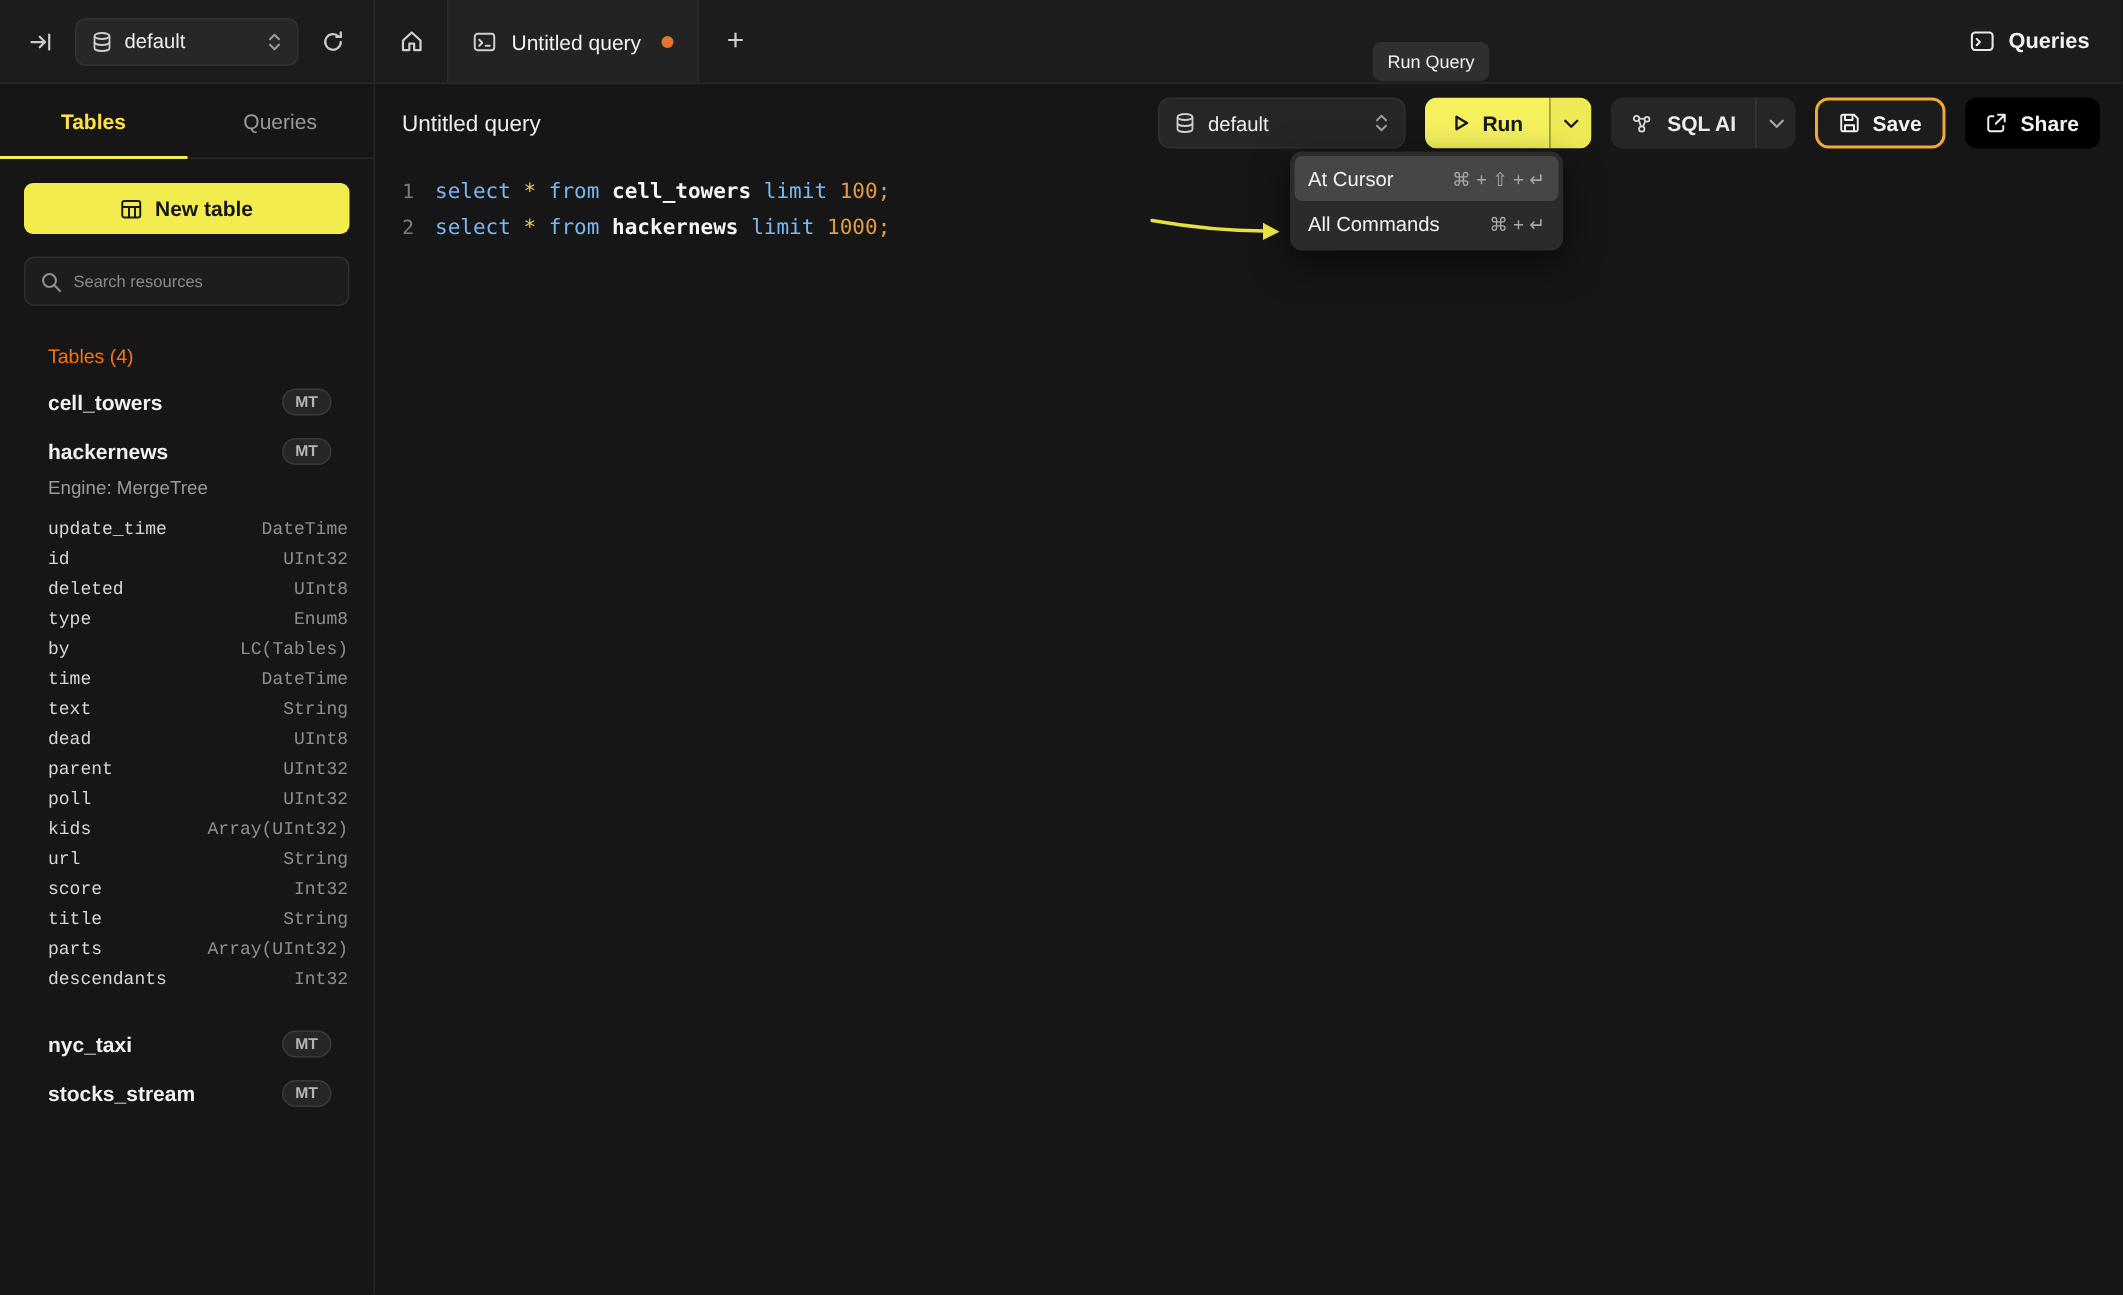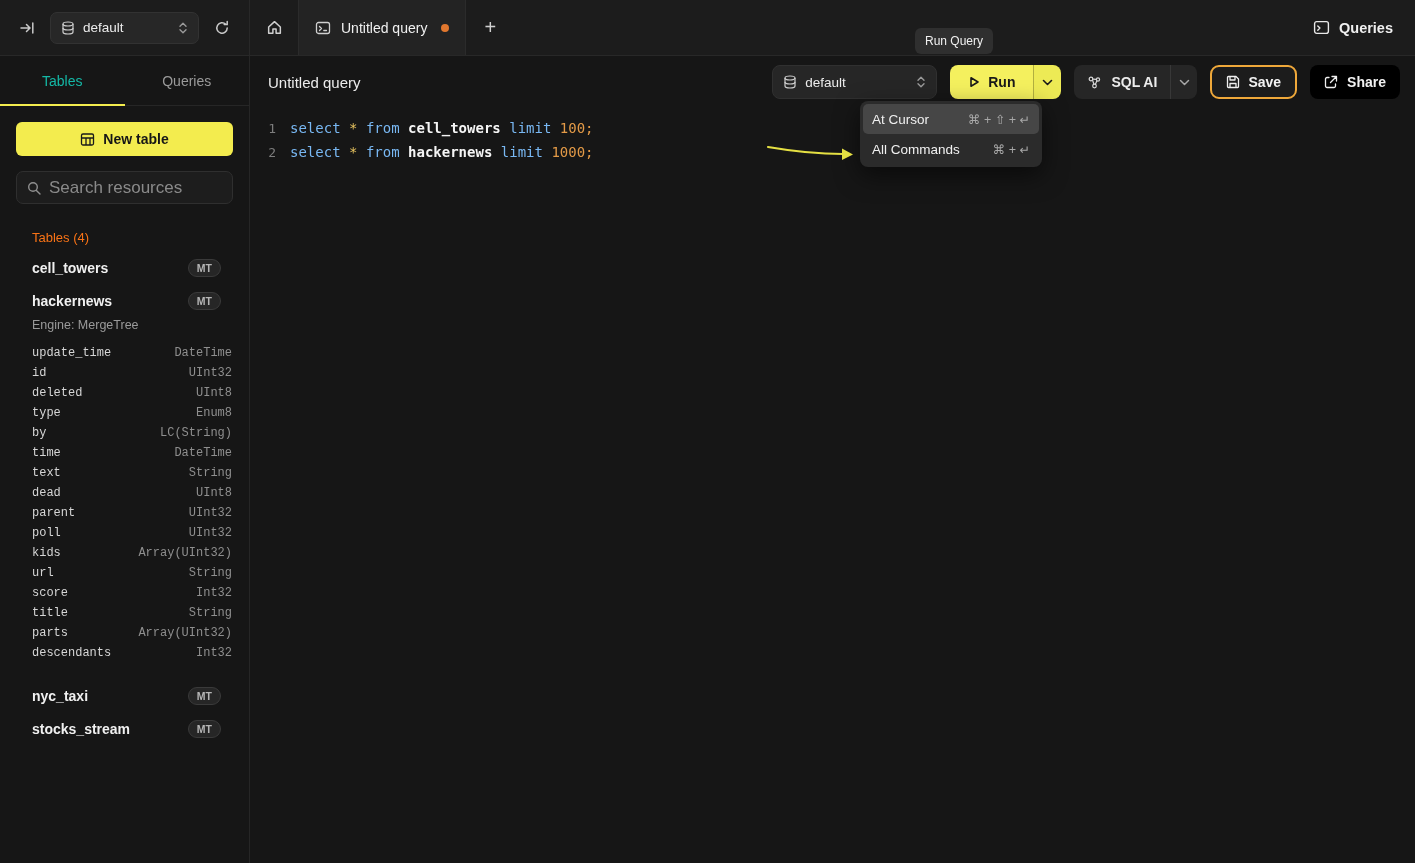--- a/index.html
+++ b/index.html
@@ -28,29 +28,29 @@
   .topbar-right{margin-left:auto;display:flex;align-items:center;padding-right:22px}
   .queries-btn{display:flex;align-items:center;gap:9px;background:none;border:none;color:#f0f0f0;
     font-size:14.5px;font-weight:600;cursor:pointer}
 
   
   .sidebar{position:absolute;top:56px;left:0;width:250px;bottom:0;background:#161616;
     border-right:1px solid #262626;overflow:hidden}
   .side-tabs{height:50px;display:flex;border-bottom:1px solid #262626}
   .side-tab{flex:1;display:flex;align-items:center;justify-content:center;font-size:14px;
     color:#9a9a9a;position:relative;cursor:pointer}
-  .side-tab.active{color:#14b8a6;font-weight:400}
+  .side-tab.active{color:#fde047;font-weight:700}
   .side-tab.active::after{content:"";position:absolute;left:0;right:0;bottom:-1px;height:2px;background:#f3ec4e}
   .new-table{margin:16px 16px 0;width:calc(100% - 32px);height:34px;background:#f3ec4e;border:none;
     border-radius:6px;display:flex;align-items:center;justify-content:center;gap:8px;color:#161616;
     font-size:14px;font-weight:600;cursor:pointer;font-family:inherit}
   .search-box{margin:15px 16px 0;height:33px;background:#1d1d1d;border:1px solid #2f2f2f;border-radius:7px;
     display:flex;align-items:center;gap:8px;padding:0 10px}
   .search-box input{flex:1;background:transparent;border:none;outline:none;color:#bef264;
-    font-size:17px;font-family:inherit}
+    font-size:11px;font-family:inherit}
   .search-box input::placeholder{color:#8a8a8a}
   .section-label{margin:26px 0 6px;padding-left:32px;font-size:13px;color:#f97316}
   .table-row{height:33px;display:flex;align-items:center;justify-content:space-between;
     padding:0 28px 0 32px;cursor:pointer}
   .tname{font-size:14px;font-weight:600;color:#f0f0f0}
   .mt-badge{font-size:10.5px;color:#b5b5b5;background:#262626;border:1px solid #3a3a3a;
     border-radius:999px;padding:2px 8px;font-weight:600}
   .engine-line{padding:1px 16px 9px 32px;font-size:12.5px;color:#9a9a9a}
   .cols-block{padding:2px 0 16px}
   .col-row{height:20px;display:flex;justify-content:space-between;align-items:center;
@@ -225,21 +225,21 @@
           <div class="col-row">
             <div class="col-name">deleted</div>
             <div class="col-type">UInt8</div>
           </div>
           <div class="col-row">
             <div class="col-name">type</div>
             <div class="col-type">Enum8</div>
           </div>
           <div class="col-row">
             <div class="col-name">by</div>
-            <div class="col-type">LC(String)</div>
+            <div class="col-type">LC(Tables)</div>
           </div>
           <div class="col-row">
             <div class="col-name">time</div>
             <div class="col-type">DateTime</div>
           </div>
           <div class="col-row">
             <div class="col-name">text</div>
             <div class="col-type">String</div>
           </div>
           <div class="col-row">

